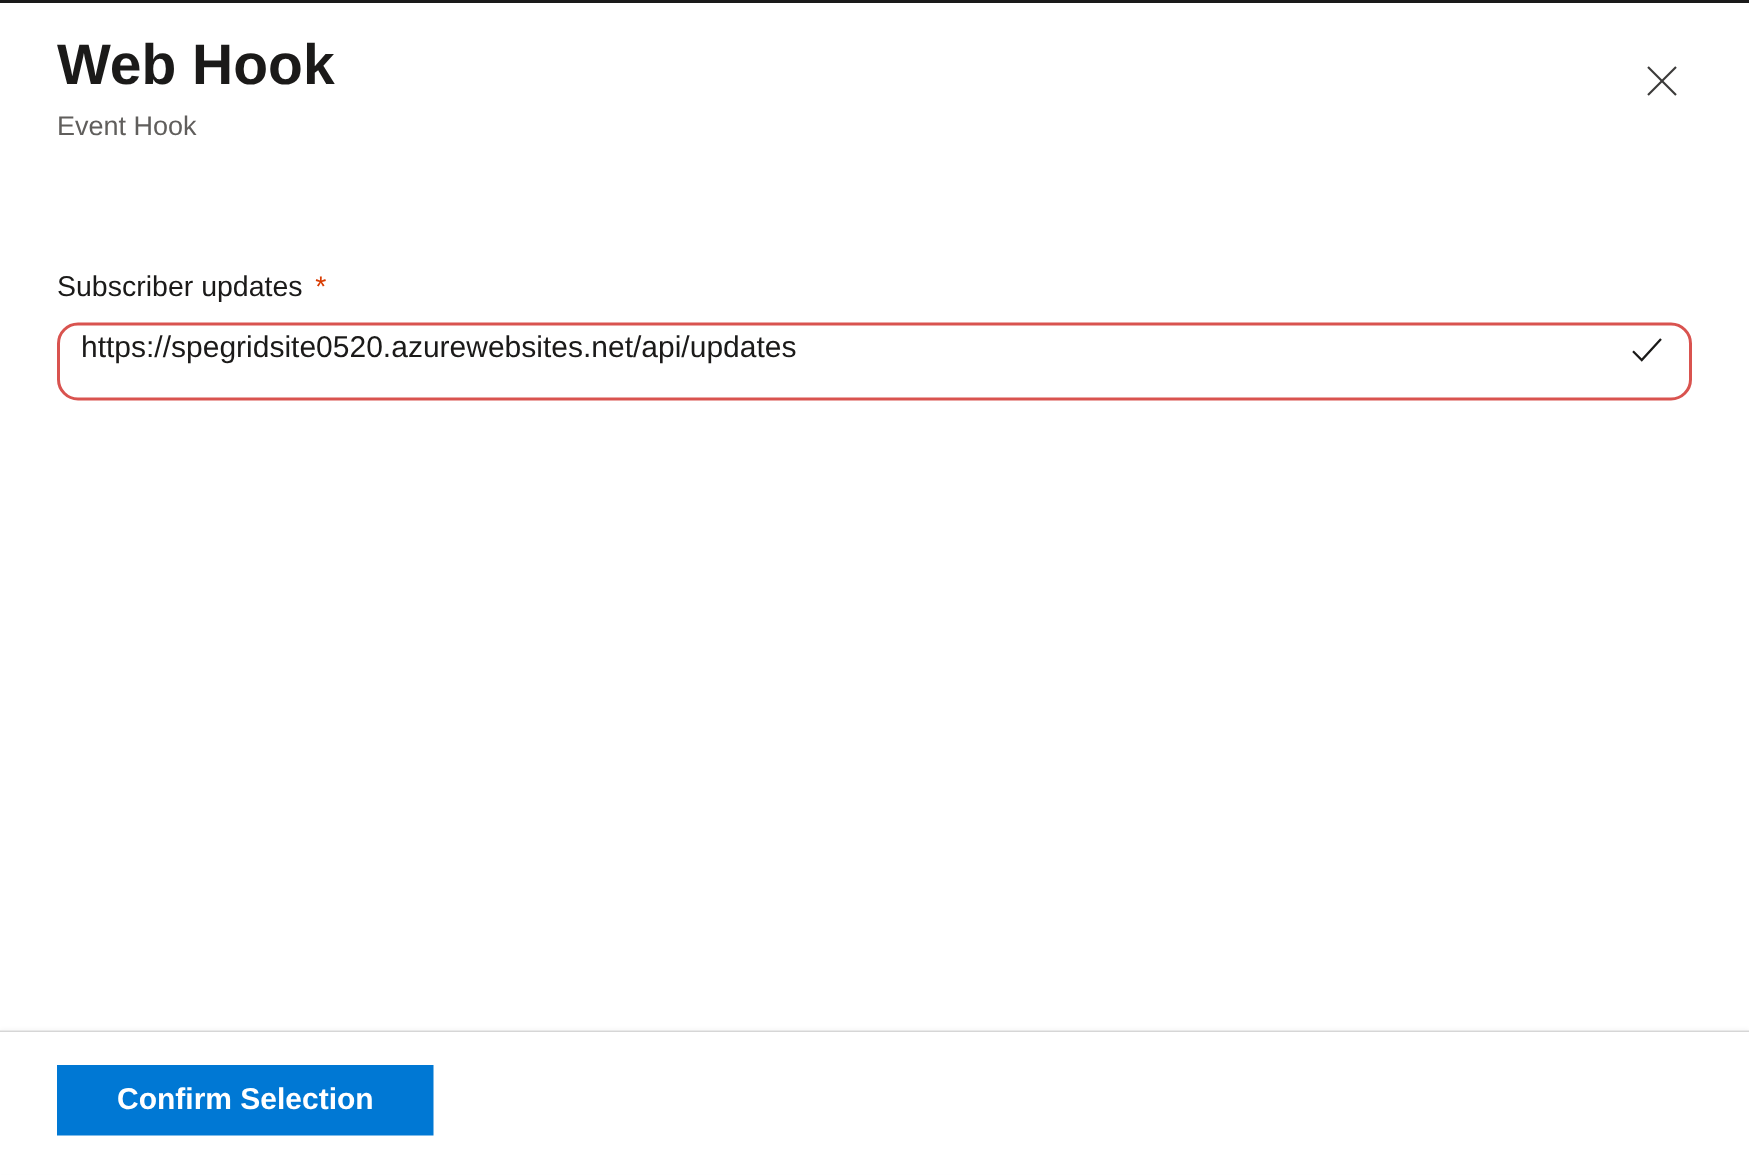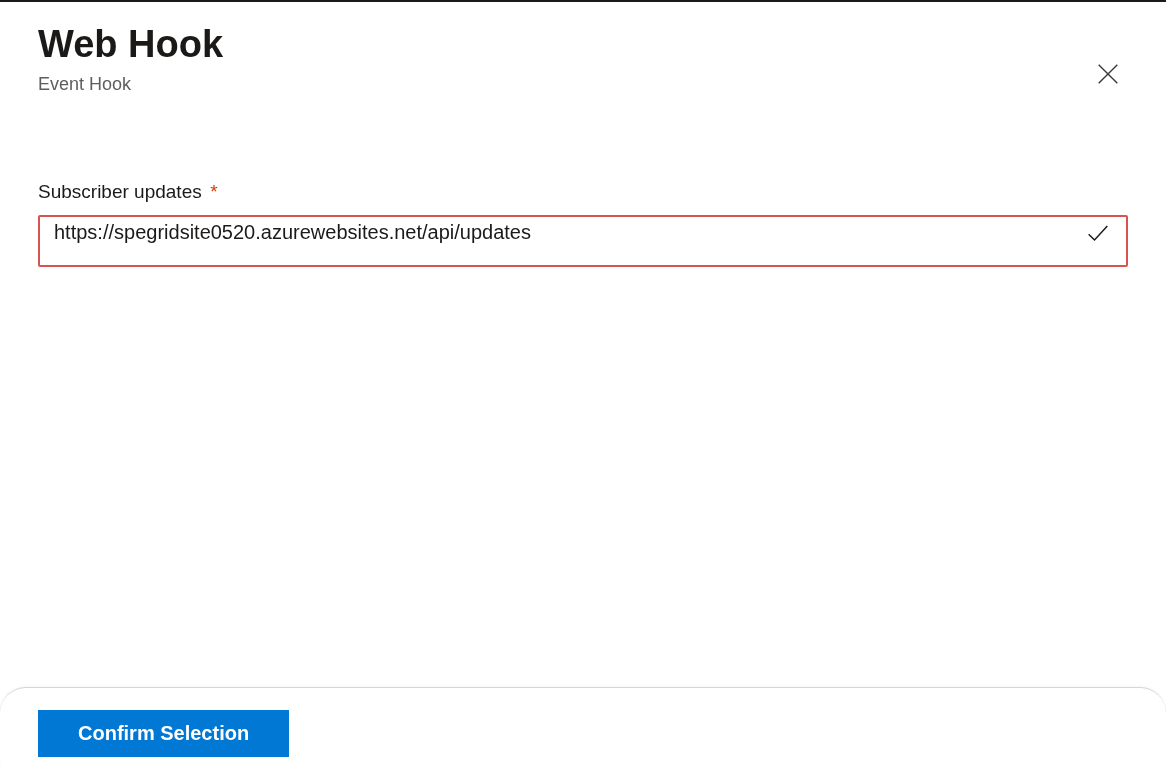--- a/index.html
+++ b/index.html
@@ -24,21 +24,21 @@
       background: #1a1a1a;
     }
     .panel {
       position: relative;
       padding: 24px 38px 0 38px;
       height: 100%;
     }
     .header {
       display: flex;
       justify-content: space-between;
-      align-items: flex-end;
+      align-items: flex-start;
     }
     .title-block {
       display: flex;
       flex-direction: column;
     }
     .page-title {
       font-size: 38px;
       font-weight: 600;
       color: #1b1a19;
       line-height: 1.1;
@@ -76,21 +76,21 @@
       color: #d83b01;
       margin-left: 4px;
       font-size: 19px;
     }
     .input-wrapper {
       margin-top: 12px;
       position: relative;
       display: flex;
       align-items: center;
       border: 2.5px solid #d9534f;
-      border-radius: 2px;
+      border-radius: 14px;
       height: 52px;
       padding: 0 14px 16px 14px;
       background: #fff;
       justify-content: flex-end;
     }
     .endpoint-input {
       flex: 1;
       border: none;
       outline: none;
       font-size: 20px;
@@ -108,21 +108,20 @@
     }
     .footer {
       position: absolute;
       bottom: 0;
       left: 0;
       right: 0;
       border-top: 1px solid #d6d6d6;
       padding: 22px 38px 26px 38px;
       box-shadow: 0 -1px 3px rgba(0,0,0,0.04);
       background: #fff;
-      border-radius: 26px;
     }
     .confirm-btn {
       background: #0078d4;
       color: #ffffff;
       border: none;
       font-size: 20px;
       font-weight: 600;
       padding: 12px 40px;
       cursor: pointer;
       font-family: inherit;

